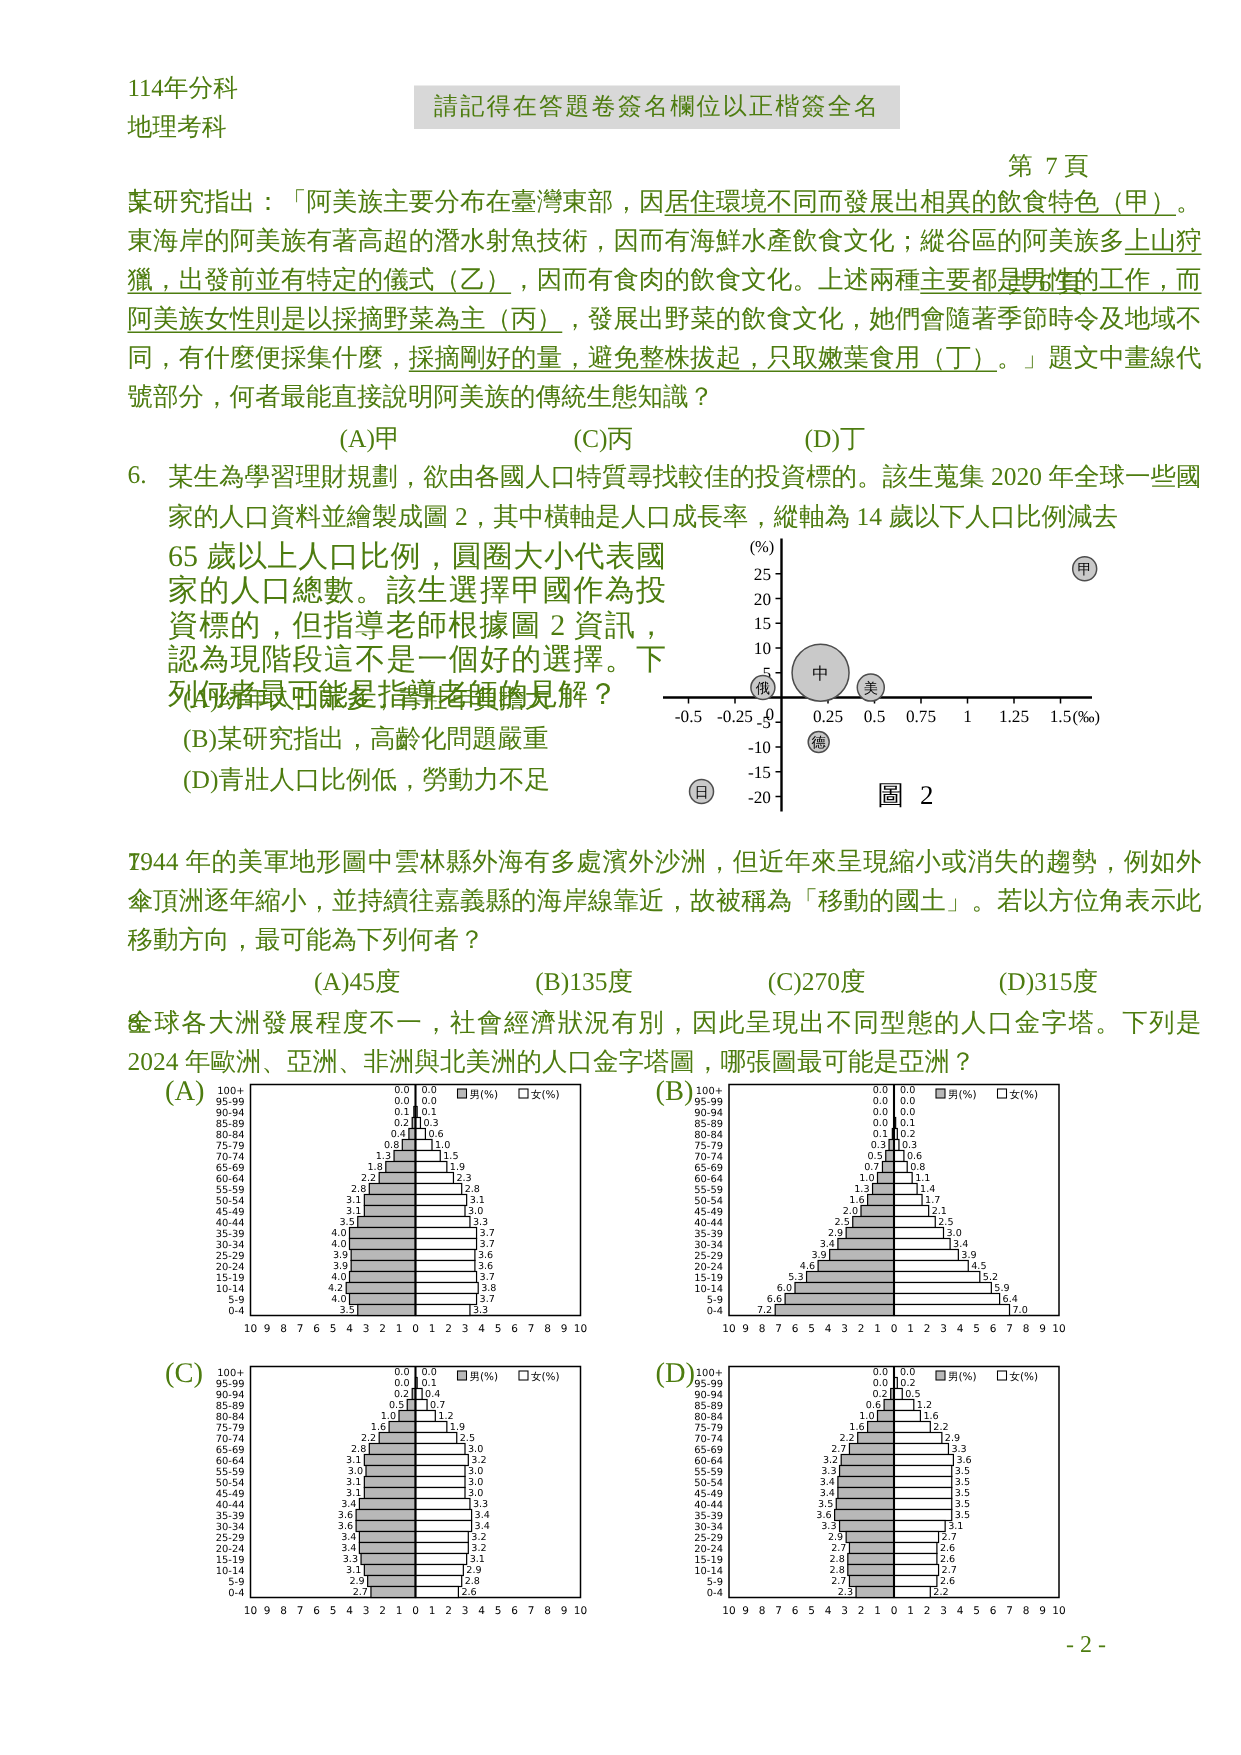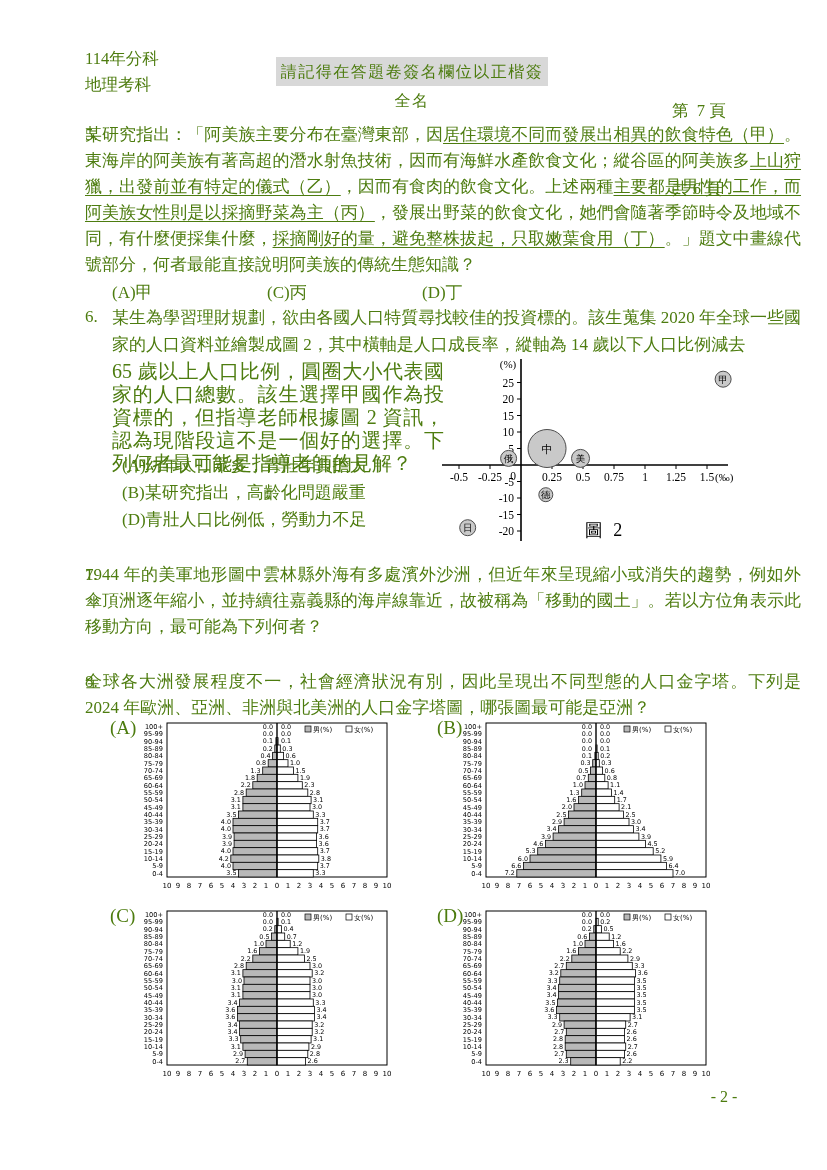--- a/index.html
+++ b/index.html
@@ -4,31 +4,31 @@
 <style>
   html,body { margin:0; padding:0; background:#ffffff; }
   .page {
     position:relative; width:827px; height:1170px; background:#fff;
     font-family:"Liberation Serif","DejaVu Serif",serif; color:#4d7c0f; overflow:hidden;
   }
   
   .hdr-left  { position:absolute; left:85px;  top:46px; font-size:16.5px; line-height:26px; }
   .hdr-right { position:absolute; left:672px; top:46px; font-size:16.5px; line-height:26px; white-space:pre; }
   .hdr-notice{
-    position:absolute; left:276px; top:57px; width:272px; height:29px;
+    position:absolute; left:276px; top:57px; width:324px; height:29px;
     background:#d8d8d8; text-align:center; font-size:16px; line-height:29px; letter-spacing:1.5px;
   }
   
   .q   { position:absolute; left:85px; width:716px; font-size:17px; }
   .qnum{ position:absolute; left:0; top:0; line-height:26px; }
   .qbody{ text-align:justify; line-height:26px; }
   .qbody p { margin:0; }
   .useg{ text-decoration:underline; text-underline-offset:3px; text-decoration-thickness:1px; text-decoration-skip-ink:none; }
   .optrow{ display:flex; margin-left:27px; line-height:27px; margin-top:1px; }
-  .optrow span{ width:155px; }
+  .optrow span{ width:155px;text-align:right; }
   #q5{ top:122px; }
   #q6{ top:304px; height:258px; }
   #q6 .wide  { margin:0 0 16px 27px; line-height:27px; text-align:justify; }
   #q6 .narrow{ position:absolute; left:27px; top:56px; width:332px; font-size:20px; line-height:23px; text-align:justify; margin:0; }
   #q6 .q6opts{ position:absolute; left:37px; top:148px; line-height:27px; }
   #q6 .fig2wrap{ position:absolute; left:345px; top:51px; width:390px; height:195px; }
   #q7{ top:562px; }
   #q8{ top:669px; }
   
   #fig2-svg text{ font-family:"Liberation Serif","DejaVu Serif",serif; fill:#000; }
@@ -132,20 +132,26 @@
           <text x="115.8" y="143.2" text-anchor="middle" font-size="9.5">德</text>
           <text x="175" y="181" text-anchor="middle" font-size="18" letter-spacing="3">圖 2</text>
         </svg>
     </div>
   </div>
 
   <div class="q" id="q7">
     <span class="qnum">7.</span>
     <div class="qbody">
       <p>1944 年的美軍地形圖中雲林縣外海有多處濱外沙洲，但近年來呈現縮小或消失的趨勢，例如外傘頂洲逐年縮小，並持續往嘉義縣的海岸線靠近，故被稱為「移動的國土」。若以方位角表示此移動方向，最可能為下列何者？</p>
+    </div>
+    <div class="optrow">
+      <span>(A)45度</span>
+      <span>(B)135度</span>
+      <span>(C)270度</span>
+      <span>(D)315度</span>
     </div>
   </div>
 
   <div class="q" id="q8">
     <span class="qnum">8.</span>
     <div class="qbody">
       <p>全球各大洲發展程度不一，社會經濟狀況有別，因此呈現出不同型態的人口金字塔。下列是 2024 年歐洲、亞洲、非洲與北美洲的人口金字塔圖，哪張圖最可能是亞洲？</p>
     </div>
   </div>
 

